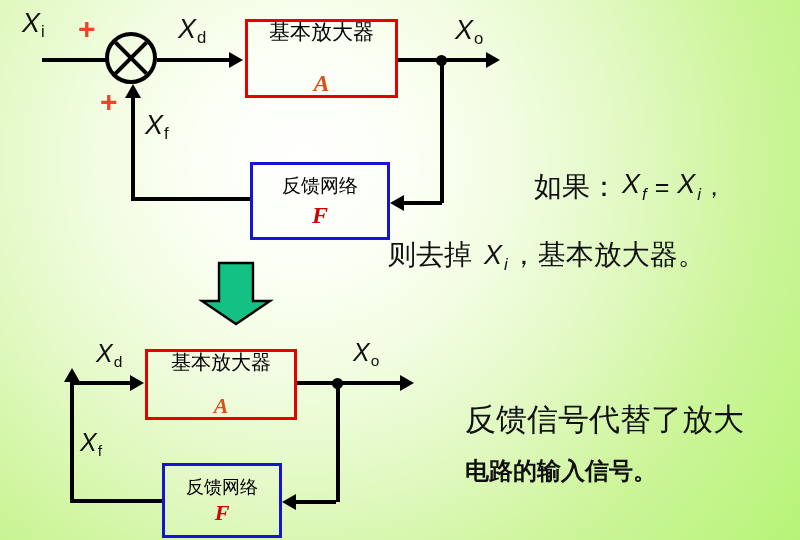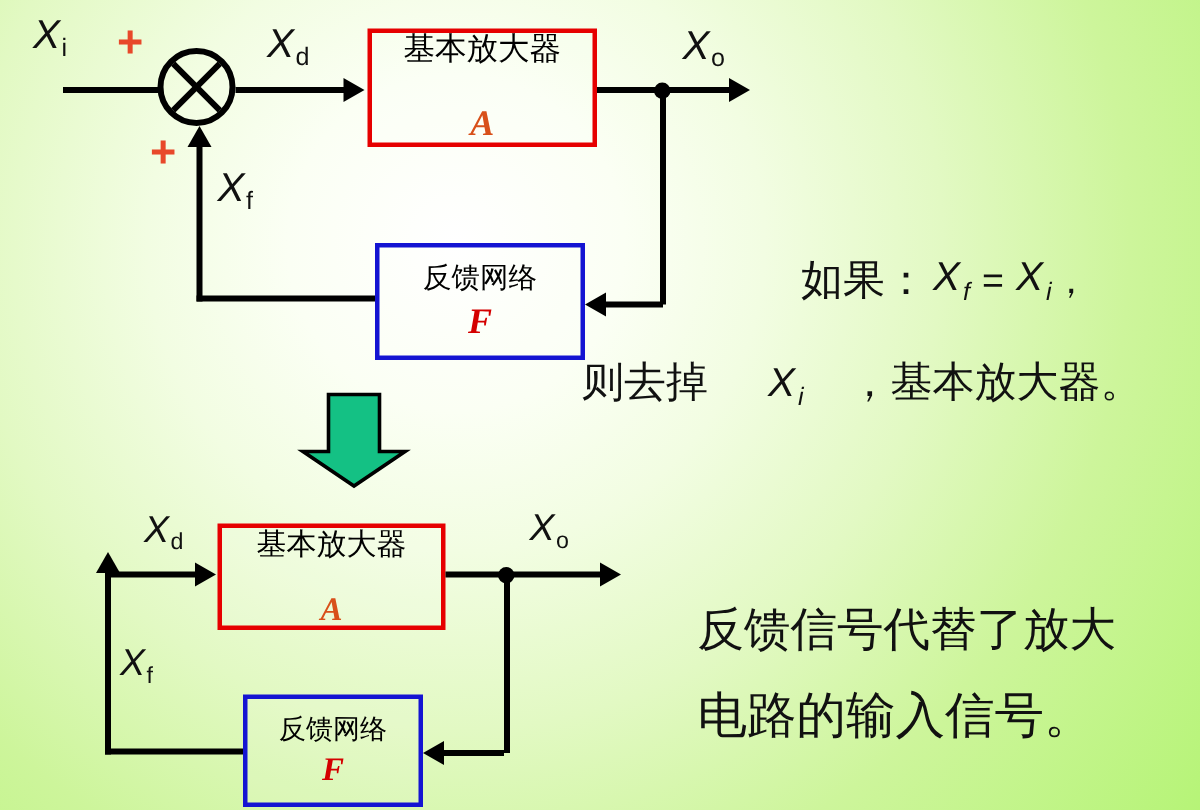--- a/index.html
+++ b/index.html
@@ -167,25 +167,25 @@
       <span class="math" style="position:relative;font-size:27px;margin-left:4px;">
         <span>X</span><span class="subi">f</span>
       </span>
       <span class="math" style="position:relative;font-style:normal;font-size:25px;margin-left:8px;">=</span>
       <span class="math" style="position:relative;font-size:27px;margin-left:8px;">
         <span>X</span><span class="subi">i</span>
       </span>
       <span class="prose" style="position:relative;font-size:24px;margin-left:1px;">，</span>
     </div>
 
-    <div class="abs" style="left:388px;top:236px;display:flex;align-items:baseline;gap:28px;">
+    <div class="abs" style="left:388px;top:236px;display:flex;align-items:baseline;">
       <span class="prose" style="position:relative;font-size:28px;">则去掉</span>
       <span class="math" style="position:relative;font-size:27px;margin-left:12px;">
         <span>X</span><span class="subi">i</span>
       </span>
       <span class="prose" style="position:relative;font-size:28px;margin-left:2px;">，基本放大器。</span>
     </div>
 
     <div class="prose" style="left:465px;top:399px;font-size:31px;">反馈信号代替了放大</div>
-    <div class="prose" style="left:465px;top:455px;font-size:33px;">电路的输入信号。</div>
+    <div class="prose" style="left:465px;top:455px;font-size:24px;font-weight:bold;">电路的输入信号。</div>
   </div>
 
 </div>
 
 </body></html>

